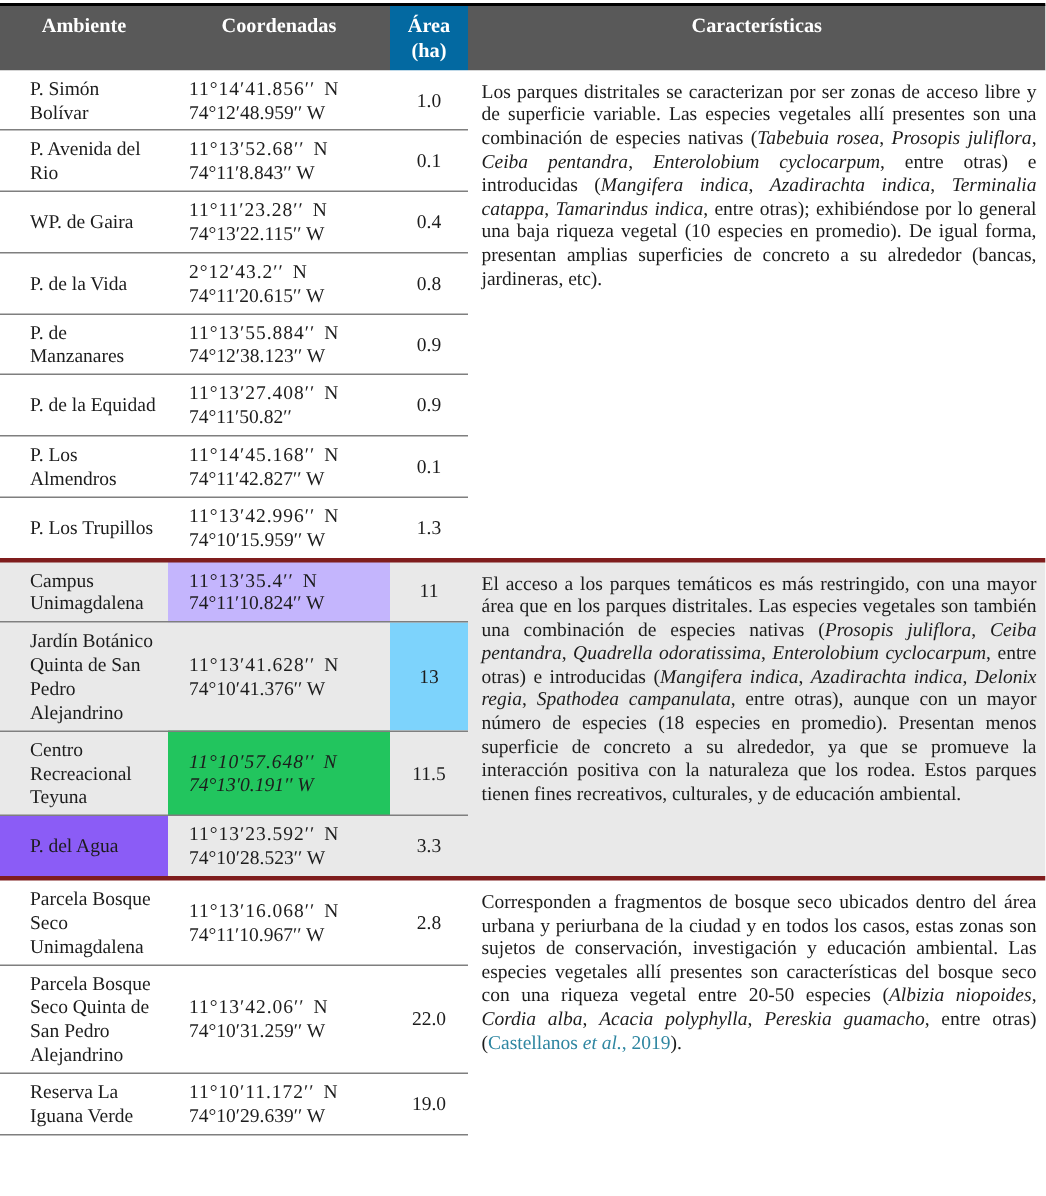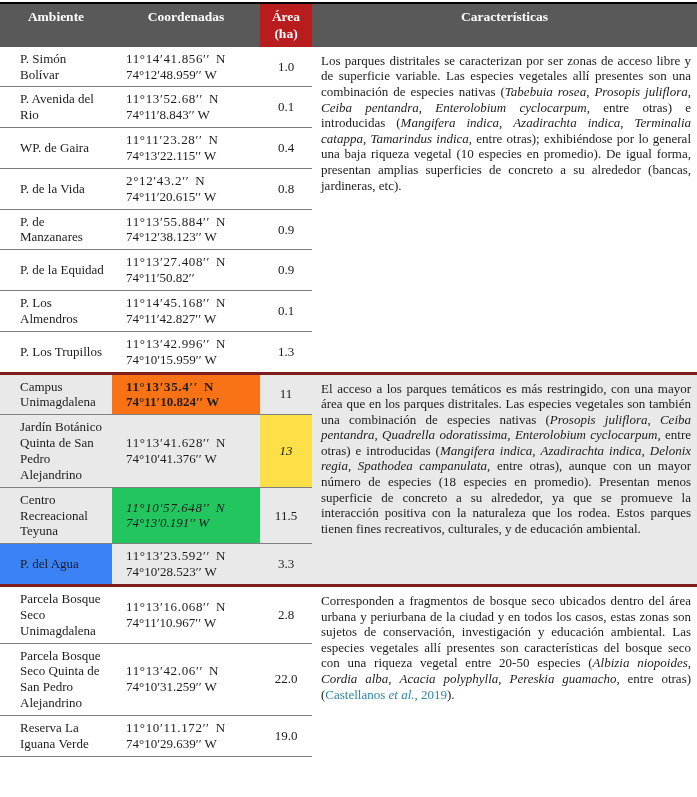--- a/index.html
+++ b/index.html
@@ -83,21 +83,21 @@
     <colgroup>
       <col class="c-ambiente">
       <col class="c-coord">
       <col class="c-area">
       <col class="c-carac">
     </colgroup>
     <thead>
       <tr>
         <th style="background: rgb(89, 89, 89);">Ambiente</th>
         <th style="background: rgb(89, 89, 89);">Coordenadas</th>
-        <th style="background: #b91c1c;">Área
+        <th style="background: #0369a1;">Área
 (ha)</th>
         <th style="background: rgb(89, 89, 89);">Características</th>
       </tr>
     </thead>
     <tbody>
         <tr>
           <td class="ambiente rsep">P. Simón Bolívar</td>
           <td class="coord rsep">
             <div class="coord-l1">
               <span>11°14′41.856′′</span>
@@ -180,54 +180,54 @@
             <div class="coord-l1">
               <span>11°13′42.996′′</span>
               <span class="ns">N</span>
             </div>
             <div class="coord-l2">74°10′15.959′′ W</div>
           </td>
           <td class="area gsep">1.3</td>
         </tr>
         <tr>
           <td class="ambiente rsep shade" style="background: rgb(233, 233, 233);">Campus Unimagdalena</td>
-          <td class="coord rsep shade" style="background: #f97316; font-weight: bold;">
+          <td class="coord rsep shade" style="background: #c4b5fd;">
             <div class="coord-l1">
               <span>11°13′35.4′′</span>
               <span class="ns">N</span>
             </div>
             <div class="coord-l2">74°11′10.824′′ W</div>
           </td>
           <td class="area rsep shade" style="background: rgb(233, 233, 233);">11</td>
           <td class="carac shade gsep" rowspan="4" style="background: rgb(233, 233, 233);"><span>El acceso a los parques temáticos es más restringido, con una mayor área que en los parques distritales. Las especies vegetales son también una combinación de especies nativas (</span><span class="i">Prosopis juliflora</span><span>, </span><span class="i">Ceiba pentandra</span><span>, </span><span class="i">Quadrella odoratissima</span><span>, </span><span class="i">Enterolobium cyclocarpum</span><span>, entre otras) e introducidas (</span><span class="i">Mangifera indica</span><span>, </span><span class="i">Azadirachta indica</span><span>, </span><span class="i">Delonix regia</span><span>, </span><span class="i">Spathodea campanulata</span><span>, entre otras), aunque con un mayor número de especies (18 especies en promedio). Presentan menos superficie de concreto a su alrededor, ya que se promueve la interacción positiva con la naturaleza que los rodea. Estos parques tienen fines recreativos, culturales, y de educación ambiental.</span></td>
         </tr>
         <tr>
           <td class="ambiente rsep shade" style="background: rgb(233, 233, 233); margin-top: 12px;">Jardín Botánico Quinta de San Pedro Alejandrino</td>
           <td class="coord rsep shade" style="background: rgb(233, 233, 233);">
             <div class="coord-l1">
               <span>11°13′41.628′′</span>
               <span class="ns">N</span>
             </div>
             <div class="coord-l2">74°10′41.376′′ W</div>
           </td>
-          <td class="area rsep shade" style="background: #fde047; font-style: italic;">13</td>
+          <td class="area rsep shade" style="background: #7dd3fc;">13</td>
         </tr>
         <tr>
           <td class="ambiente rsep shade" style="background: rgb(233, 233, 233);">Centro Recreacional Teyuna</td>
           <td class="coord rsep shade" style="background: #22c55e; font-style: italic;">
             <div class="coord-l1">
               <span>11°10′57.648′′</span>
               <span class="ns">N</span>
             </div>
             <div class="coord-l2">74°13′0.191′′ W</div>
           </td>
           <td class="area rsep shade" style="background: rgb(233, 233, 233);">11.5</td>
         </tr>
         <tr>
-          <td class="ambiente gsep shade" style="background: #3b82f6; font-family: Liberation Serif, serif;">P. del Agua</td>
+          <td class="ambiente gsep shade" style="background: #8b5cf6; font-family: Liberation Serif, serif;">P. del Agua</td>
           <td class="coord gsep shade" style="background: rgb(233, 233, 233);">
             <div class="coord-l1">
               <span>11°13′23.592′′</span>
               <span class="ns">N</span>
             </div>
             <div class="coord-l2">74°10′28.523′′ W</div>
           </td>
           <td class="area gsep shade" style="background: rgb(233, 233, 233);">3.3</td>
         </tr>
         <tr>

